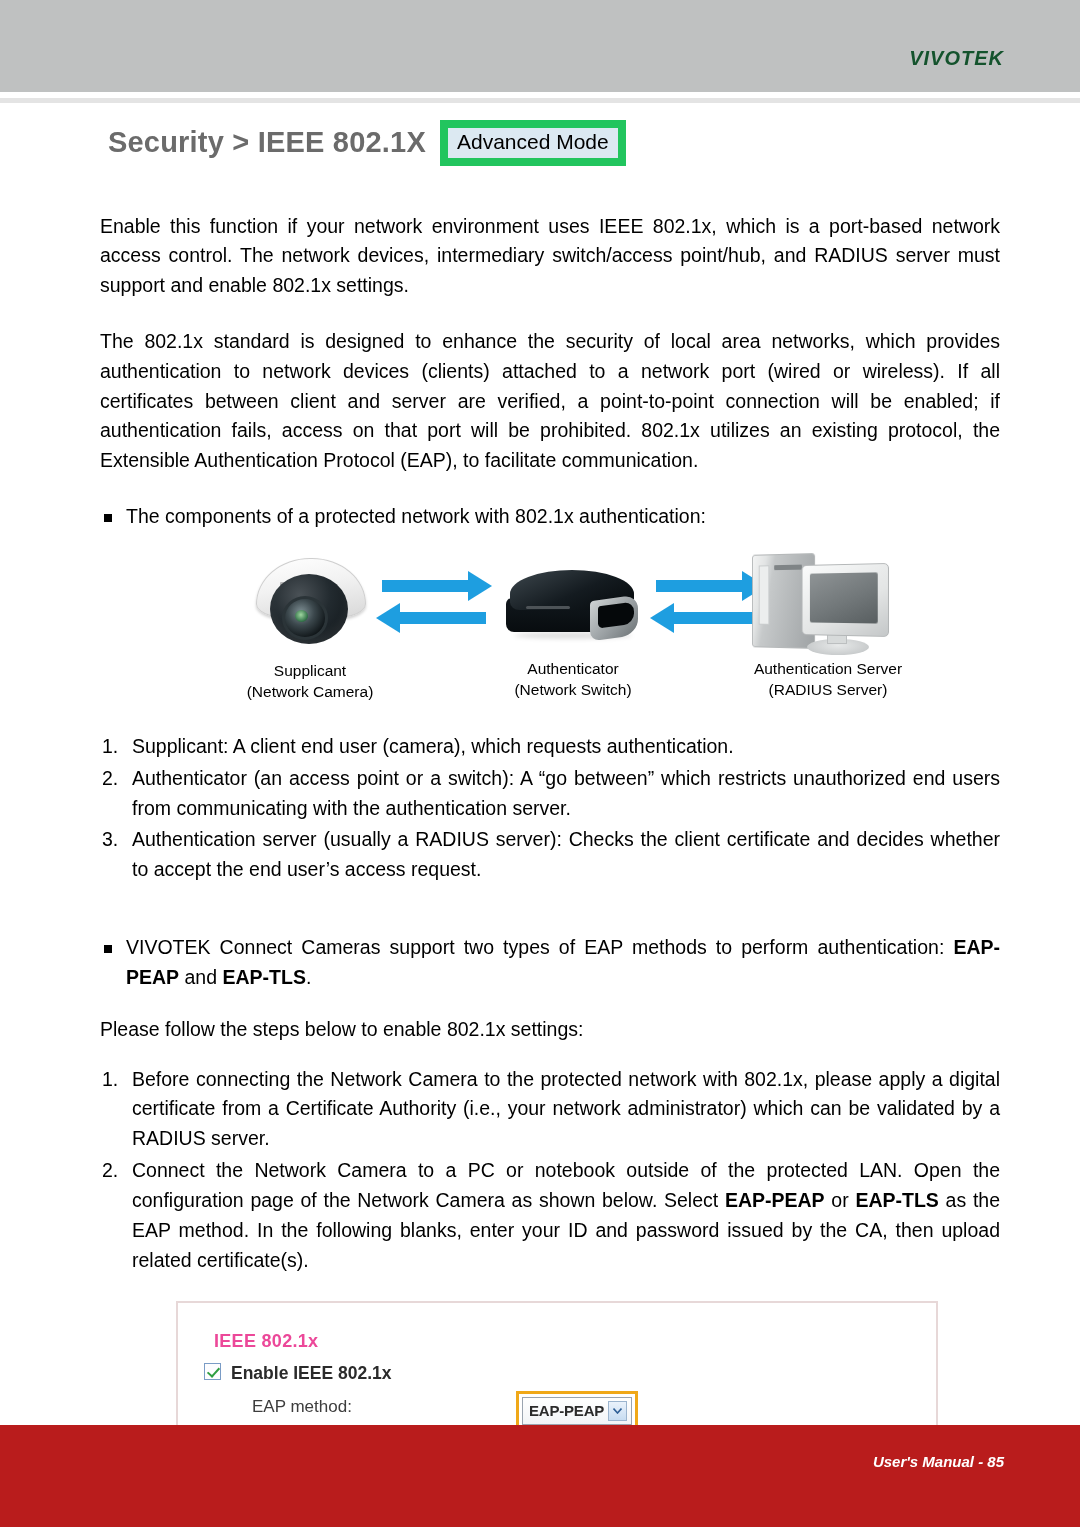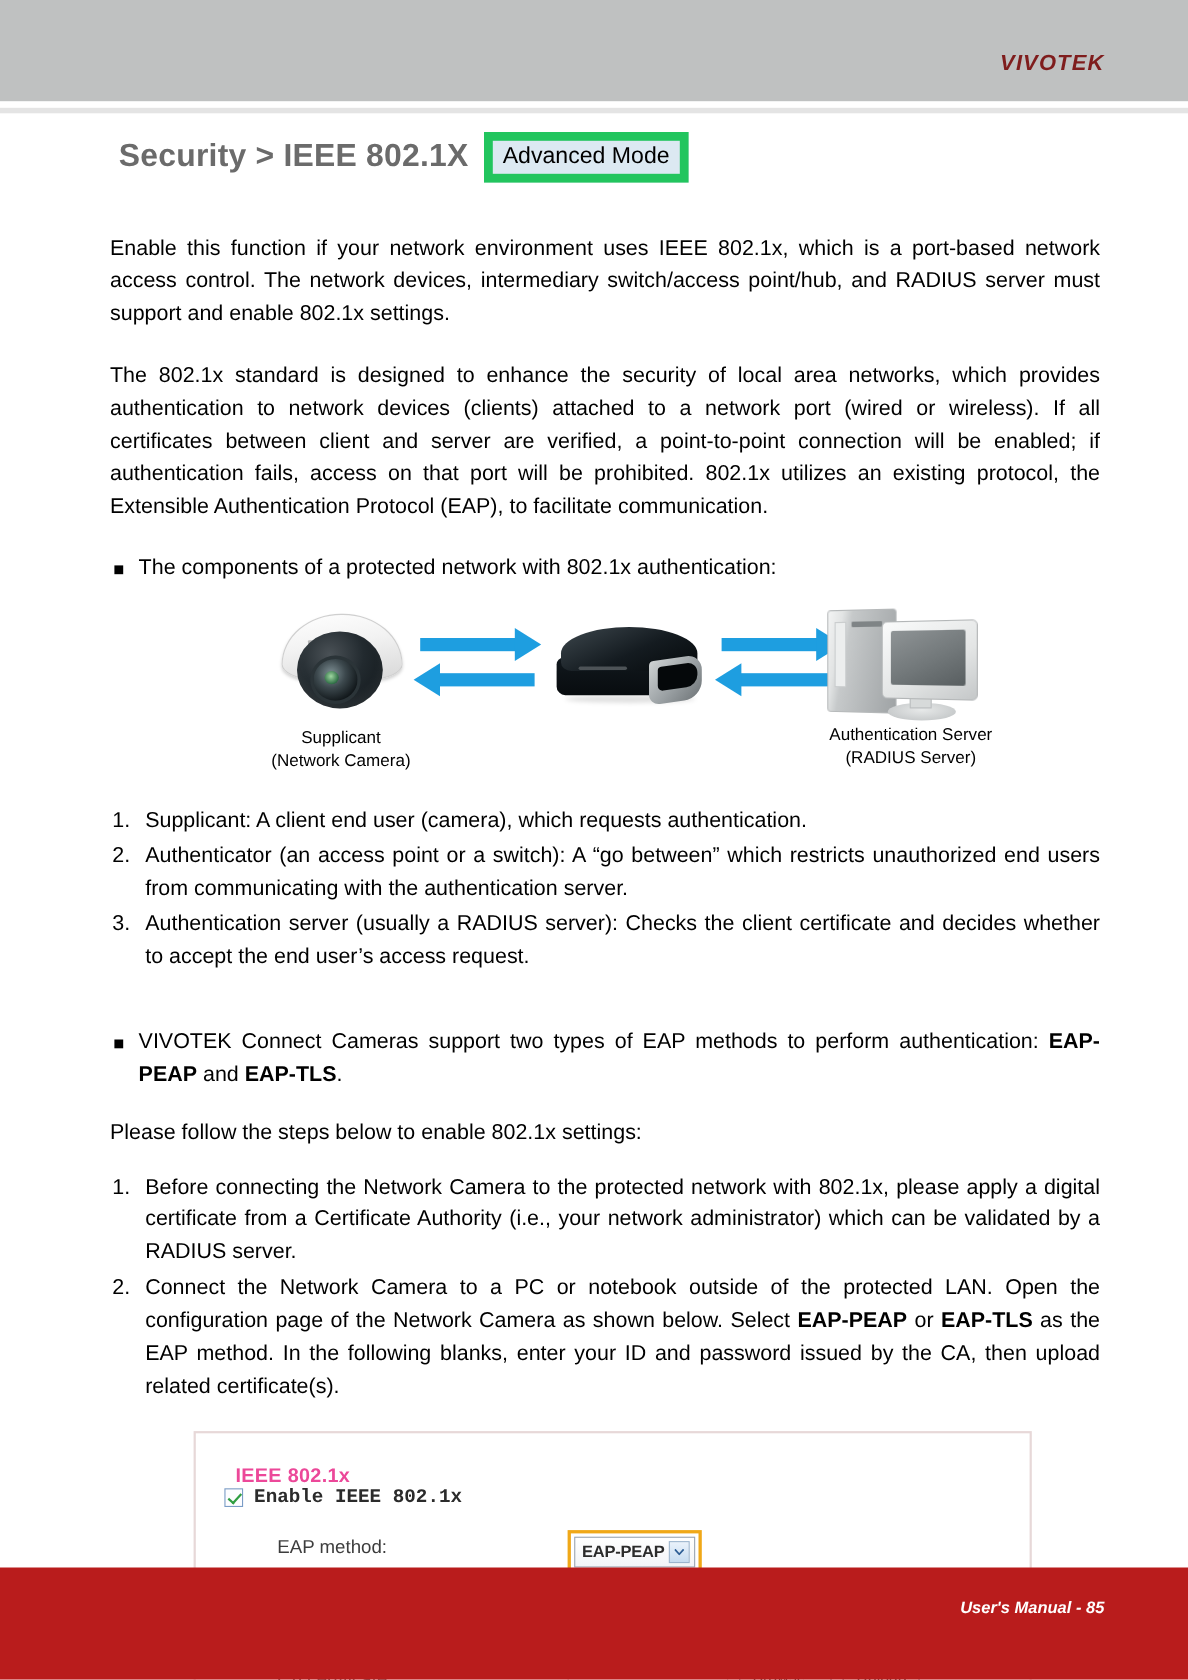--- a/index.html
+++ b/index.html
@@ -27,21 +27,21 @@
   }
   .brand {
     position: absolute;
     right: 76px;
     top: 58px;
     transform: translateY(-50%);
     font-size: 20px;
     font-weight: bold;
     font-style: italic;
     letter-spacing: 1px;
-    color: #7f1d1d;
+    color: #14532d;
   }
   .header-rule {
     position: absolute;
     left: 0; top: 98px;
     width: 1080px;
     height: 5px;
     background: #e4e4e4;
   }
 
   
@@ -344,25 +344,23 @@
   }
   .panel-inner {
     position: absolute;
     left: 0; top: 0;
     width: 100%; height: 100%;
   }
 
   .chk-row {
     position: absolute;
     left: 26px;
-    top: 48px;
+    top: 60px;
     display: flex;
-    align-items: center;
     gap: 10px;
-    font-family: Liberation Mono, monospace;
   }
   .checkbox {
     width: 17px; height: 17px;
     border: 1px solid #7a9cc6;
     background: #fdfdff;
     box-sizing: border-box;
     position: relative;
     flex: none;
   }
   .checkbox::after {
@@ -520,20 +518,24 @@
       <div class="srv-foot"></div>
       <div class="srv-stand"></div>
       <div class="srv-mon">
           <div class="srv-screen"></div>
         </div>
     </div>
 
     <div class="dev-caption cap-1">
       <div>Supplicant</div>
       <div>(Network Camera)</div>
+    </div>
+    <div class="dev-caption cap-2">
+      <div>Authenticator</div>
+      <div>(Network Switch)</div>
     </div>
     <div class="dev-caption cap-3">
       <div>Authentication Server</div>
       <div>(RADIUS Server)</div>
     </div>
   </div>
 
   <ol class="num">
     <li>
       <span class="marker">1.</span>

